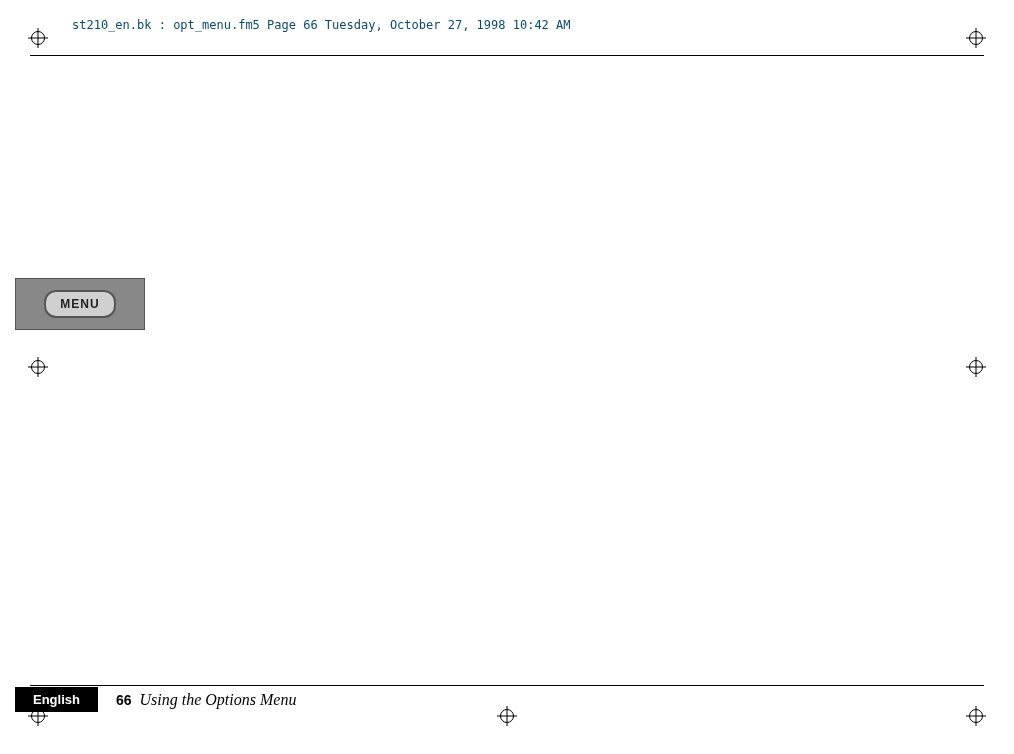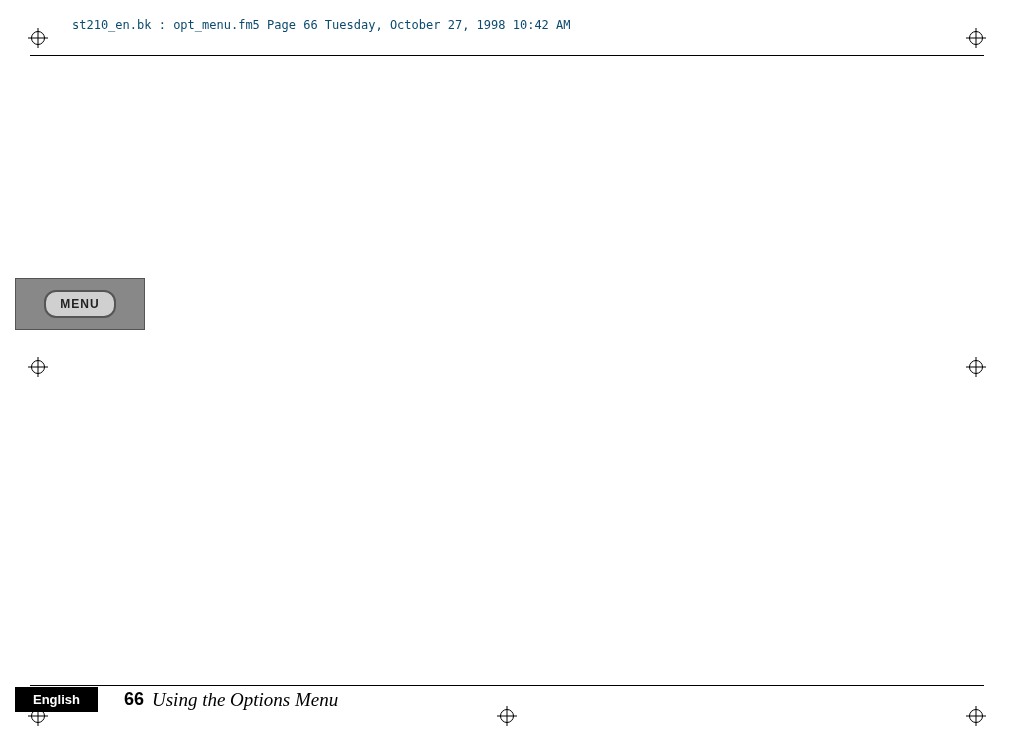--- a/index.html
+++ b/index.html
@@ -179,29 +179,29 @@
       background: #000;
       color: #fff;
       font-family: sans-serif;
       font-size: 13px;
       font-weight: bold;
       padding: 5px 18px;
       margin-left: 15px;
     }
 
     .page-number {
-      font-size: 18px;
+      font-size: 14px;
       font-weight: bold;
       font-family: sans-serif;
-      margin-left: 26px;
+      margin-left: 18px;
       color: #000;
     }
 
     .page-caption {
-      font-size: 19px;
+      font-size: 16px;
       font-style: italic;
       font-family: serif;
       margin-left: 8px;
       color: #000;
     }
   </style>
 </head>
 <body>
 
 <div class="page-container">

